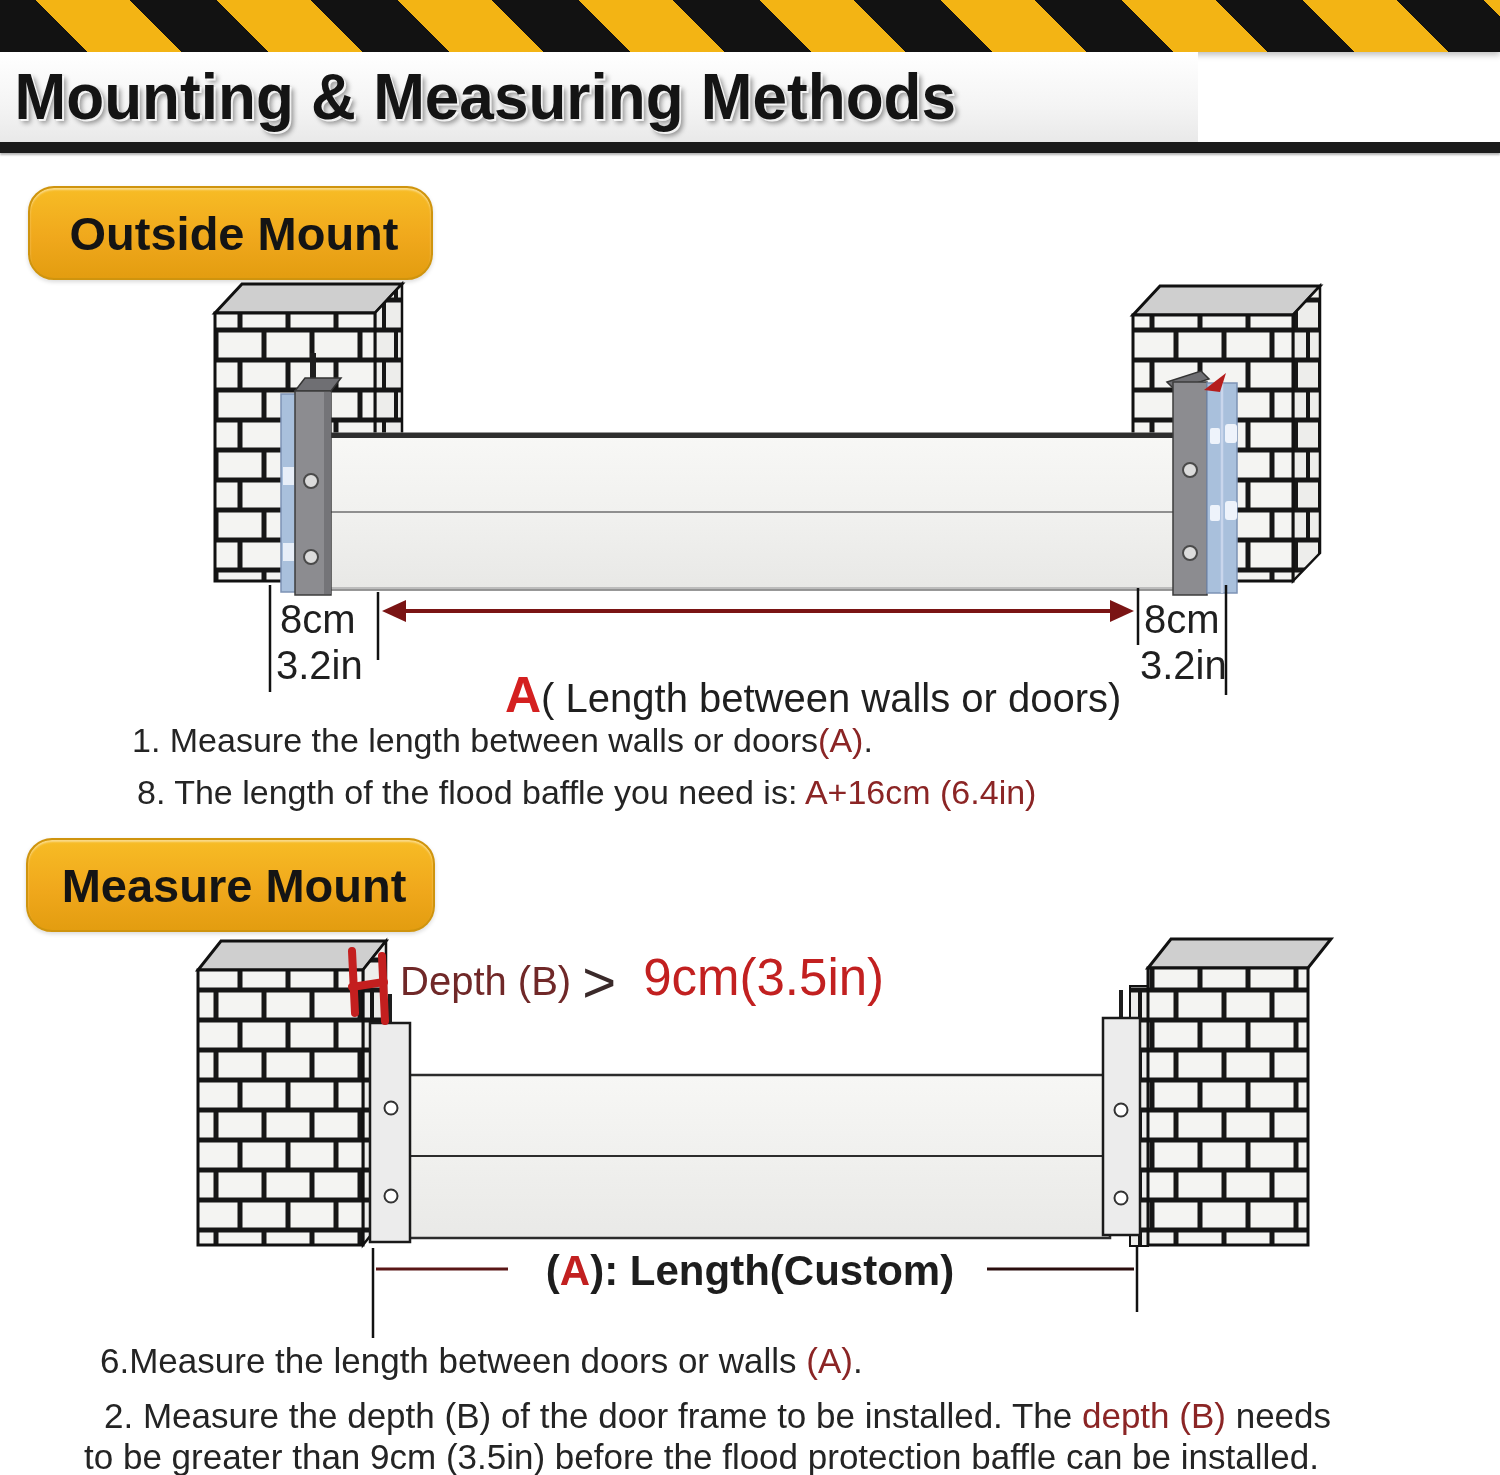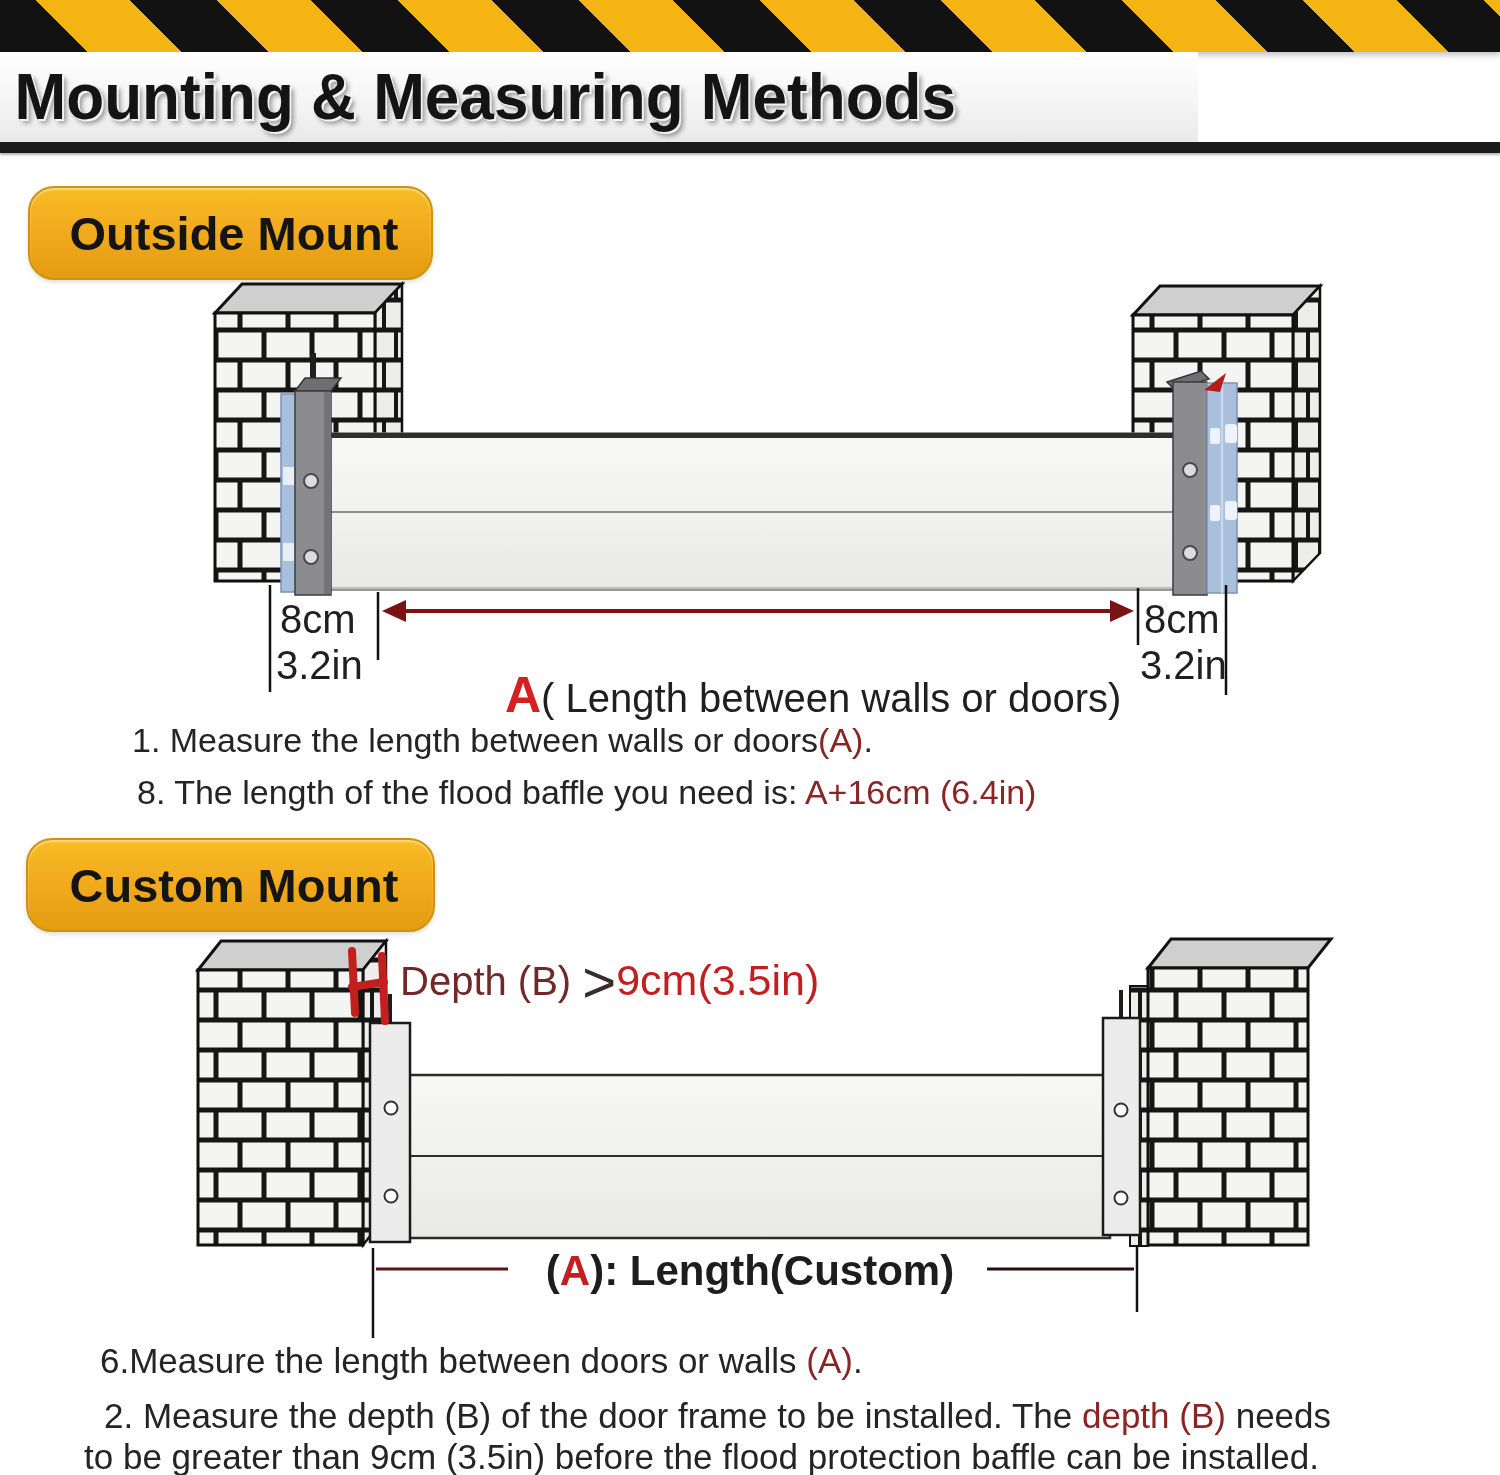--- a/index.html
+++ b/index.html
@@ -26,39 +26,39 @@
   
   .lbl{position:absolute;color:#1f1f1f;white-space:nowrap;}
   .dim{font-size:40px;}
   .step1{font-size:34px;color:#242424;}
   .step2{font-size:35px;color:#242424;}
   .mar{color:#8b2525;}
   .red{color:#c22020;}
   .bigA{color:#d42020;font-weight:bold;font-size:50px;}
   .depthlbl{font-size:40px;color:#702828;}
   .gtsign{font-size:58px;color:#3a2a2a;vertical-align:-7px;}
-  .depthval{font-size:43px;color:#c22020;}
+  .depthval{font-size:51px;color:#c22020;margin-left:27px;}
   .lenlbl{font-size:42px;color:#1d1d1d;}
 </style>
 </head>
 <body>
 
 <div id="stage">
 
   <div class="abs stripes"></div>
   <div class="abs titleband">
     <div class="t">Mounting &amp; Measuring Methods</div>
   </div>
   <div class="abs blackbar"></div>
 
   <div class="abs badge" style="left:28px;top:186px;width:394px;height:90px;">
     <span>Outside Mount</span>
   </div>
   <div class="abs badge" style="left:26px;top:838px;width:398px;height:90px;">
-    <span>Custom Mount</span>
+    <span>Measure Mount</span>
   </div>
 
   <svg class="abs" style="left:0;top:280px;" width="1500" height="430" viewBox="0 280 1500 430">
     <defs>
       <pattern id="p1" width="96" height="60" patternUnits="userSpaceOnUse">
         <rect width="96" height="60" fill="#161616"></rect>
         <rect x="2.5" y="2.5" width="43" height="25" fill="#f4f4f2"></rect>
         <rect x="50.5" y="2.5" width="43" height="25" fill="#f4f4f2"></rect>
         <rect x="-21.5" y="32.5" width="43" height="25" fill="#f4f4f2"></rect>
         <rect x="26.5" y="32.5" width="43" height="25" fill="#f4f4f2"></rect>

